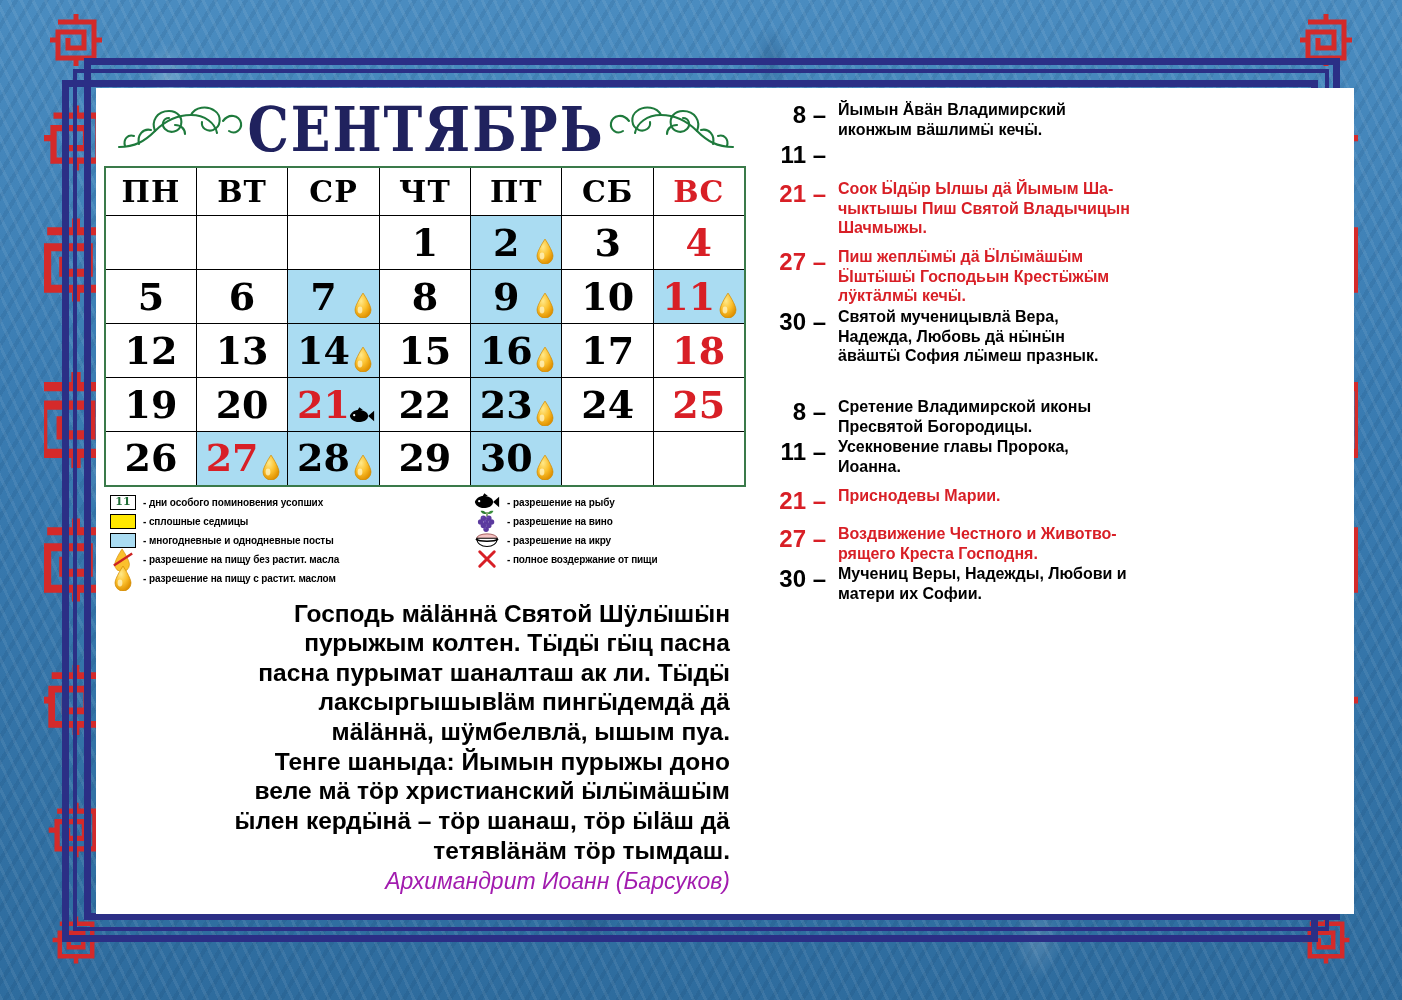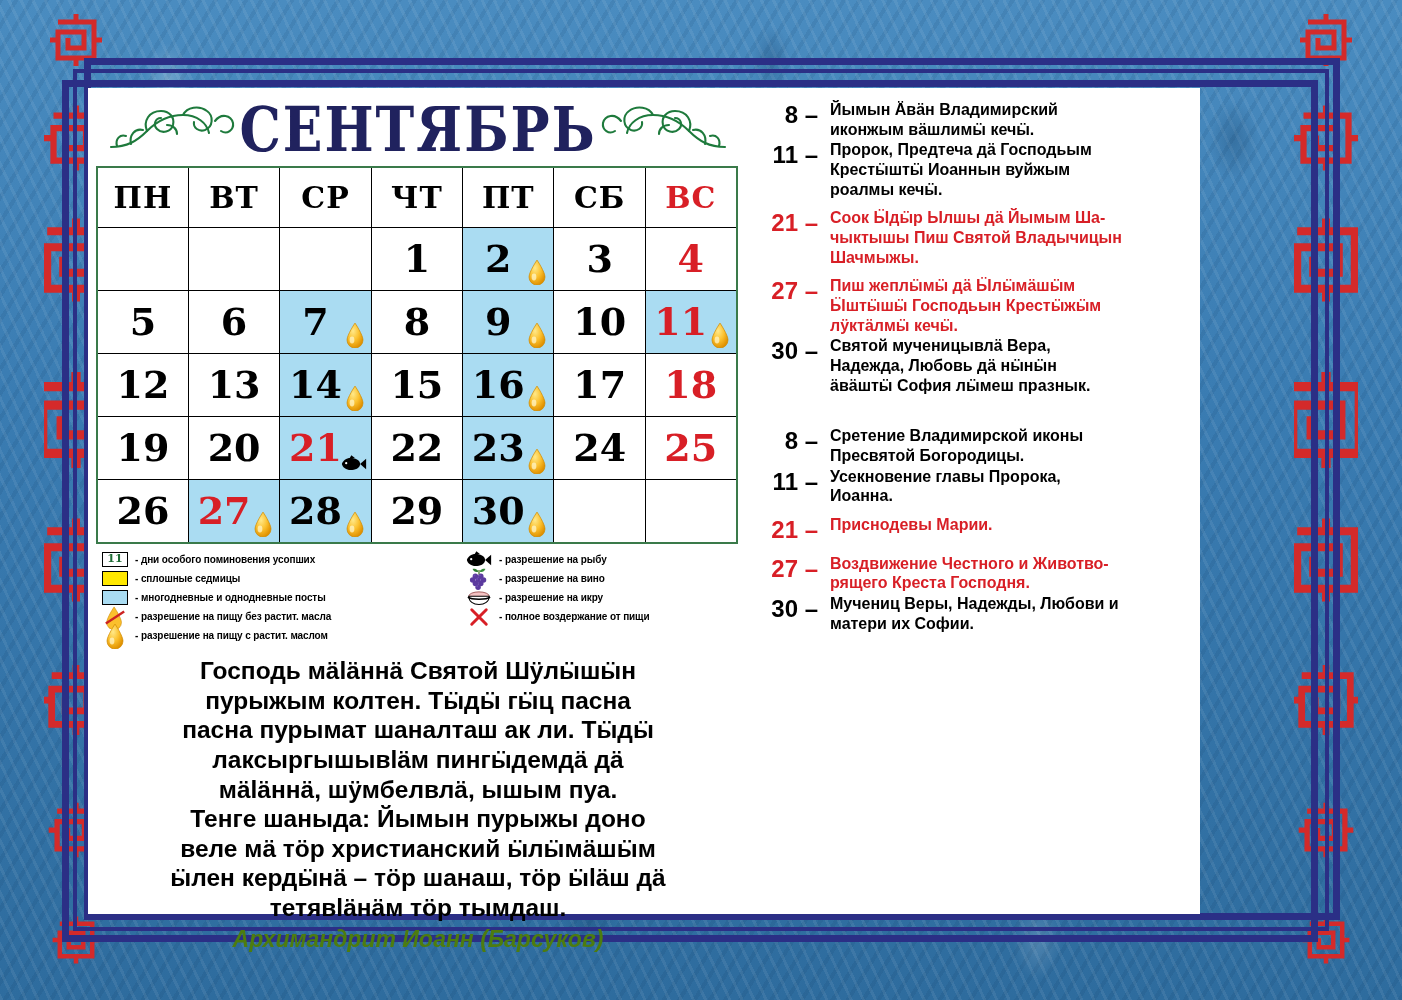--- a/index.html
+++ b/index.html
@@ -64,22 +64,22 @@
     border: 7px solid #2b2f86;
     background: transparent;
   }
   .f1 { left: 0;  top: 22px; right: 22px; bottom: 0; }
   .f2 { left: 11px; top: 11px; right: 11px; bottom: 11px; border-width: 4px; border-color:#2b2f86; }
   .f3 { left: 22px; top: 0;  right: 0; bottom: 22px; }
 
   
   #card {
     position: absolute;
-    left: 88px; top: 88px;
-    width: 1112px; height: 826px;
+    left: 96px; top: 88px;
+    width: 1258px; height: 826px;
     background: #ffffff;
     z-index: 5;
   }
 
   
   #left-pane {
     position: absolute;
     left: 0; top: 0;
     width: 660px; height: 826px;
     padding: 6px 8px 0 8px;
@@ -114,21 +114,21 @@
     border: 2px solid #3a7a4a;
     table-layout: fixed;
   }
   table.cal th, table.cal td {
     border: 1.5px solid #000;
     width: 91.4px;
     height: 54px;
     text-align: center;
     vertical-align: middle;
     position: relative;
-    padding: 12px;
+    padding: 6px;
   }
   table.cal th {
     height: 44px;
     font-family: "DejaVu Serif", serif;
     font-size: 30px;
     font-weight: bold;
     color: #000;
     letter-spacing: 1px;
   }
   table.cal th.sun { color: #d81f26; }
@@ -188,36 +188,36 @@
     display: block;
   }
   .sw.memorial { background:#fff; color:#1e6b34; font-family:"DejaVu Serif",serif;
                  font-size:11px; font-weight:bold; text-align:center; line-height:12px; }
   .sw.solid    { background:#ffe800; }
   .sw.fastbg   { background:#aadcf2; }
 
   
   #quote {
     margin-top: 8px;
-    text-align: center;
+    text-align: right;
     padding: 0 18px;
   }
   #quote .qline {
     font-size: 24.5px;
     font-weight: bold;
     color: #000;
     line-height: 1.21;
     white-space: nowrap;
   }
   #quote .author {
     margin-top: 3px;
     font-size: 23px;
     font-style: italic;
-    font-weight: bold;
-    color: #4d7c0f;
+    font-weight: normal;
+    color: #a21caf;
   }
 
   
   #right-pane {
     position: absolute;
     left: 660px; top: 0;
     width: 552px; height: 826px;
     padding: 12px 10px 0 6px;
   }
   .entry {
@@ -657,25 +657,20 @@
     <div id="events-mari">
         <div class="entry">
           <div class="day">8 –</div>
           <div class="body">
             <div>Йымын Äвäн Владимирский</div>
             <div>иконжым вäшлимӹ кечӹ.</div>
           </div>
         </div>
         <div class="entry">
           <div class="day">11 –</div>
-          <div class="body">
-            <div>Пророк, Предтеча дä Господьым</div>
-            <div>Крестӹштӹ Иоаннын вуйжым</div>
-            <div>роалмы кечӹ.</div>
-          </div>
         </div>
         <div class="entry red">
           <div class="day">21 –</div>
           <div class="body">
             <div>Соок Ӹдӹр Ылшы дä Йымым Ша-</div>
             <div>чыктышы Пиш Святой Владычицын</div>
             <div>Шачмыжы.</div>
           </div>
         </div>
         <div class="entry red">

